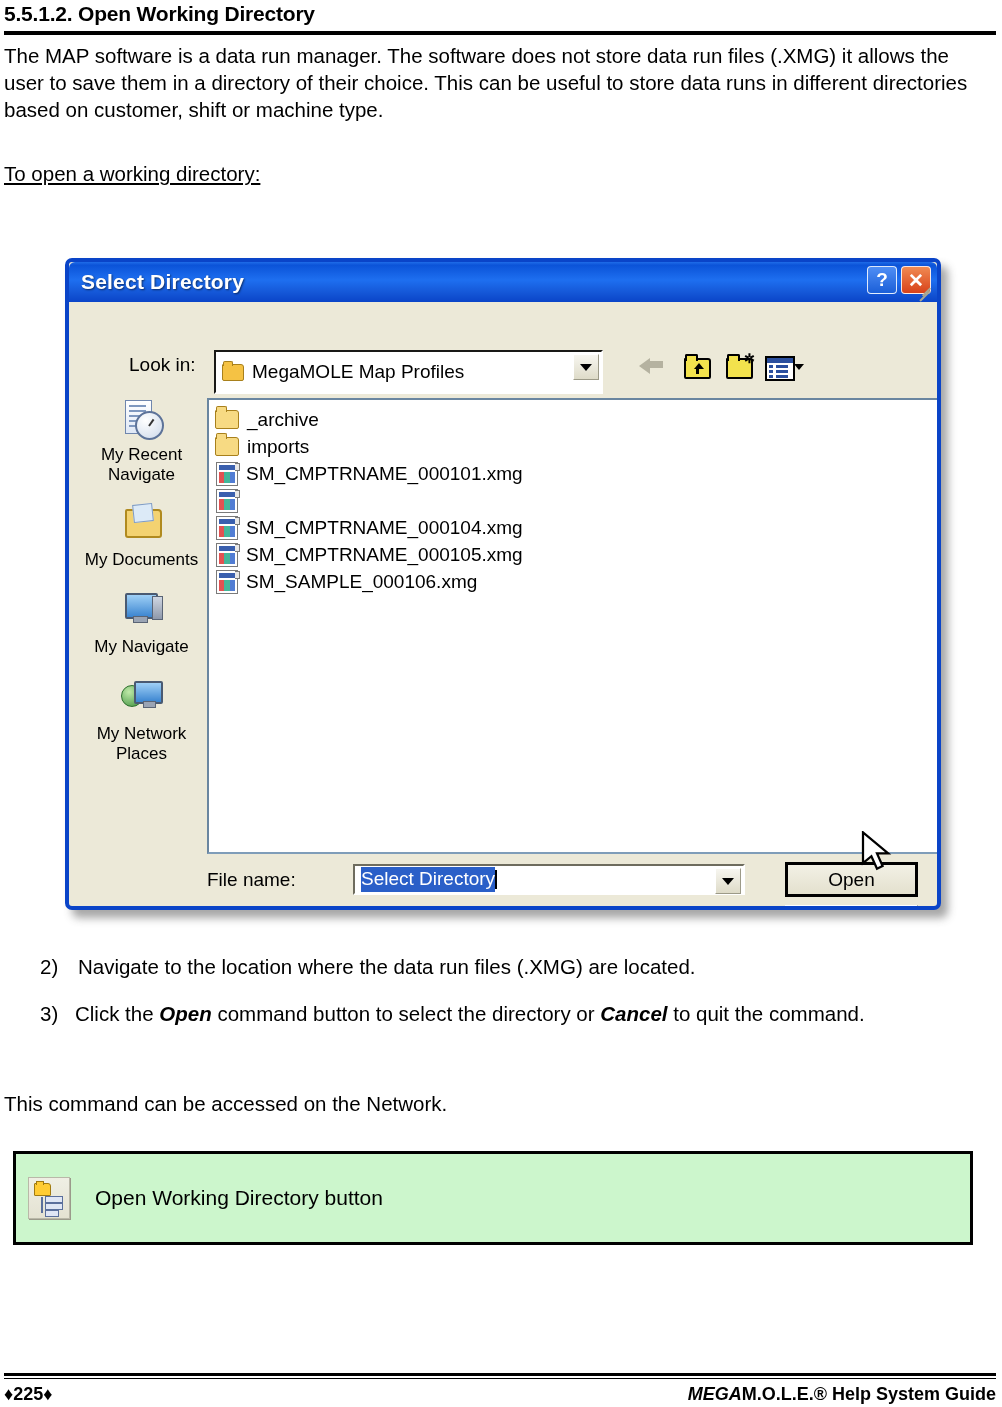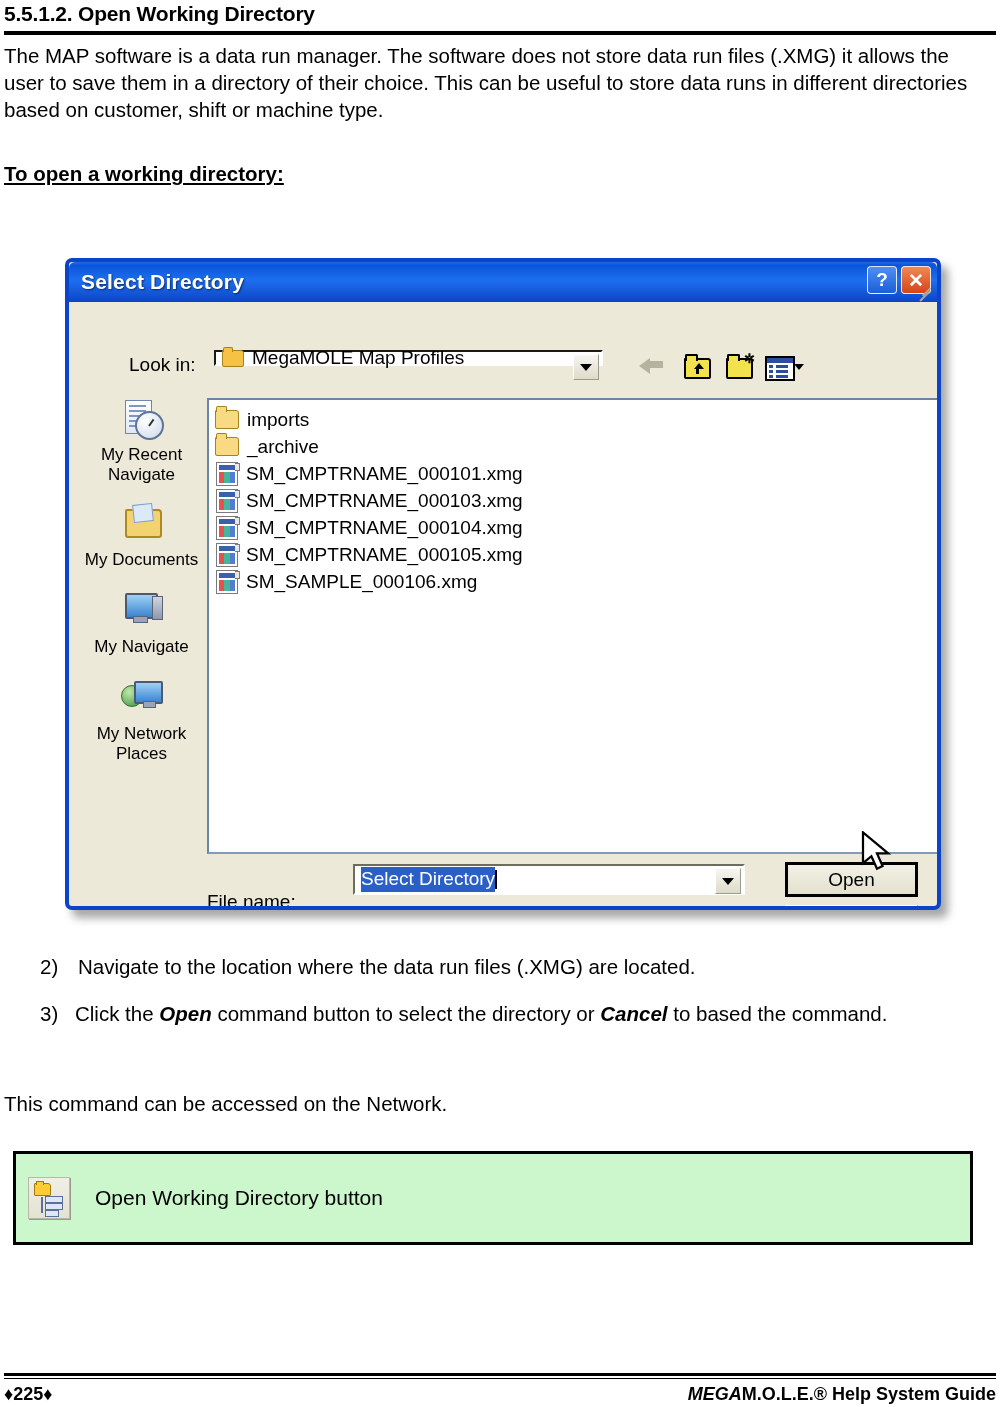--- a/index.html
+++ b/index.html
@@ -21,21 +21,21 @@
   .heading-rule {
     position:absolute; left:4px; top:31px; width:992px; height:4px;
     background:#000;
   }
   .para {
     position:absolute; font-size:20.5px; line-height:27px;
   }
   .para-intro { left:4px; top:42px; width:988px; }
   .subhead {
     position:absolute; left:4px; top:162px;
-    font-size:20.5px; font-weight:bold; text-decoration:underline;
+    font-size:20.5px; font-weight:normal; text-decoration:underline;
   }
   .step {
     position:absolute; font-size:20.5px; line-height:27px;
   }
   .step1 { left:40px; top:207px; width:900px; }
   .step2 { left:40px; top:953px; width:920px; }
   .step3 { left:40px; top:1000px; width:900px; }
   .toolbar-note { position:absolute; left:4px; top:1092px; font-size:20.5px; }
   b, strong { font-weight:bold; }
   .bi { font-weight:bold; font-style:italic; }
@@ -123,21 +123,21 @@
   .tbtn.close { background:linear-gradient(#f08a52,#d8421a); }
 
   .dlg-body { position:relative; padding:0; }
 
   .lookin-row {
     position:absolute; left:0; top:48px; width:100%; height:36px;
     display:flex; align-items:center;
   }
   .lookin-label { position:absolute; left:60px; top:4px; font-size:19px; }
   .lookin-combo {
-    position:absolute; left:145px; top:0px; width:389px; height:16px;
+    position:absolute; left:145px; top:0px; width:389px; height:44px;
     background:#ffffff; border:2px inset #8a8878;
     border-top-color:#6e6c5e; border-left-color:#6e6c5e;
     border-right-color:#ffffff; border-bottom-color:#ffffff;
     box-sizing:border-box; display:flex; align-items:center;
   }
   .mini-folder {
     width:20px; height:15px; background:#f5c244;
     border:1px solid #a8801c; border-radius:1px 3px 2px 2px;
     margin-left:6px; margin-right:8px; position:relative; flex:none;
   }
@@ -404,39 +404,38 @@
               <span class="base2"></span>
           </div>
           <div class="place-label">My Network Places</div>
         </div>
 
       </div>
 
       <div class="filelist">
         <div class="frow">
           <span class="f-folder"></span>
+          <span class="fname">_archive</span>
+        </div>
+        <div class="frow">
+          <span class="f-folder"></span>
           <span class="fname">imports</span>
-        </div>
-        <div class="frow">
-          <span class="f-folder"></span>
-          <span class="fname">_archive</span>
         </div>
         <div class="frow">
           <span class="f-file">
               <span class="band"></span>
               <span class="cells"></span>
             </span>
           <span class="fname">SM_CMPTRNAME_000101.xmg</span>
         </div>
         <div class="frow">
           <span class="f-file">
               <span class="band"></span>
               <span class="cells"></span>
             </span>
-          <span class="fname">SM_CMPTRNAME_000103.xmg</span>
         </div>
         <div class="frow">
           <span class="f-file">
               <span class="band"></span>
               <span class="cells"></span>
             </span>
           <span class="fname">SM_CMPTRNAME_000104.xmg</span>
         </div>
         <div class="frow">
           <span class="f-file">
@@ -448,21 +447,21 @@
         <div class="frow">
           <span class="f-file">
               <span class="band"></span>
               <span class="cells"></span>
             </span>
           <span class="fname">SM_SAMPLE_000106.xmg</span>
         </div>
       </div>
 
       <div class="field-row" style="left:138px; top:562px; width:600px;">
-        <span class="lbl" style="position:absolute;left:0;top:5px;margin-top:22px;">File name:</span>
+        <span class="lbl" style="position:absolute;left:0;top:5px;">File name:</span>
         <div class="fld" style="position:absolute;left:146px;top:0;width:392px;height:31px;">
           <span class="fld-text sel">Select Directory</span>
             <span class="caret"></span>
           <span class="combo-arrow"></span>
         </div>
       </div>
 
       <div class="field-row" style="left:138px; top:605px; width:600px;">
 
         <div class="fld" style="position:absolute;left:146px;top:0;width:392px;height:31px;">
@@ -486,21 +485,21 @@
     <polygon points="2,1 2,23 8,18 12,27 16,25 12,16 20,16" fill="#ffffff" stroke="#000000" stroke-width="1.6"></polygon>
   </svg>
 
   <div class="step step2">
     <span>2)</span>
     <span style="display:inline-block;width:14px"></span><span>Navigate to the location where the data run files (.XMG) are located.</span>
   </div>
 
   <div class="step step3">
     <span style="position:absolute;left:0;top:0;">3)</span>
-    <span style="display:block;margin-left:35px;"><span>Click the </span><span class="bi">Open</span><span> command button to select the directory or </span><span class="bi">Cancel</span><span> to based the command.</span></span>
+    <span style="display:block;margin-left:35px;"><span>Click the </span><span class="bi">Open</span><span> command button to select the directory or </span><span class="bi">Cancel</span><span> to quit the command.</span></span>
   </div>
 
   <div class="toolbar-note">This command can be accessed on the Network.</div>
 
   <div class="callout">
     <span class="callout-icon">
       <span class="folder"></span>
       <span class="tree">
           <u></u>
           <i class="r1"></i>

